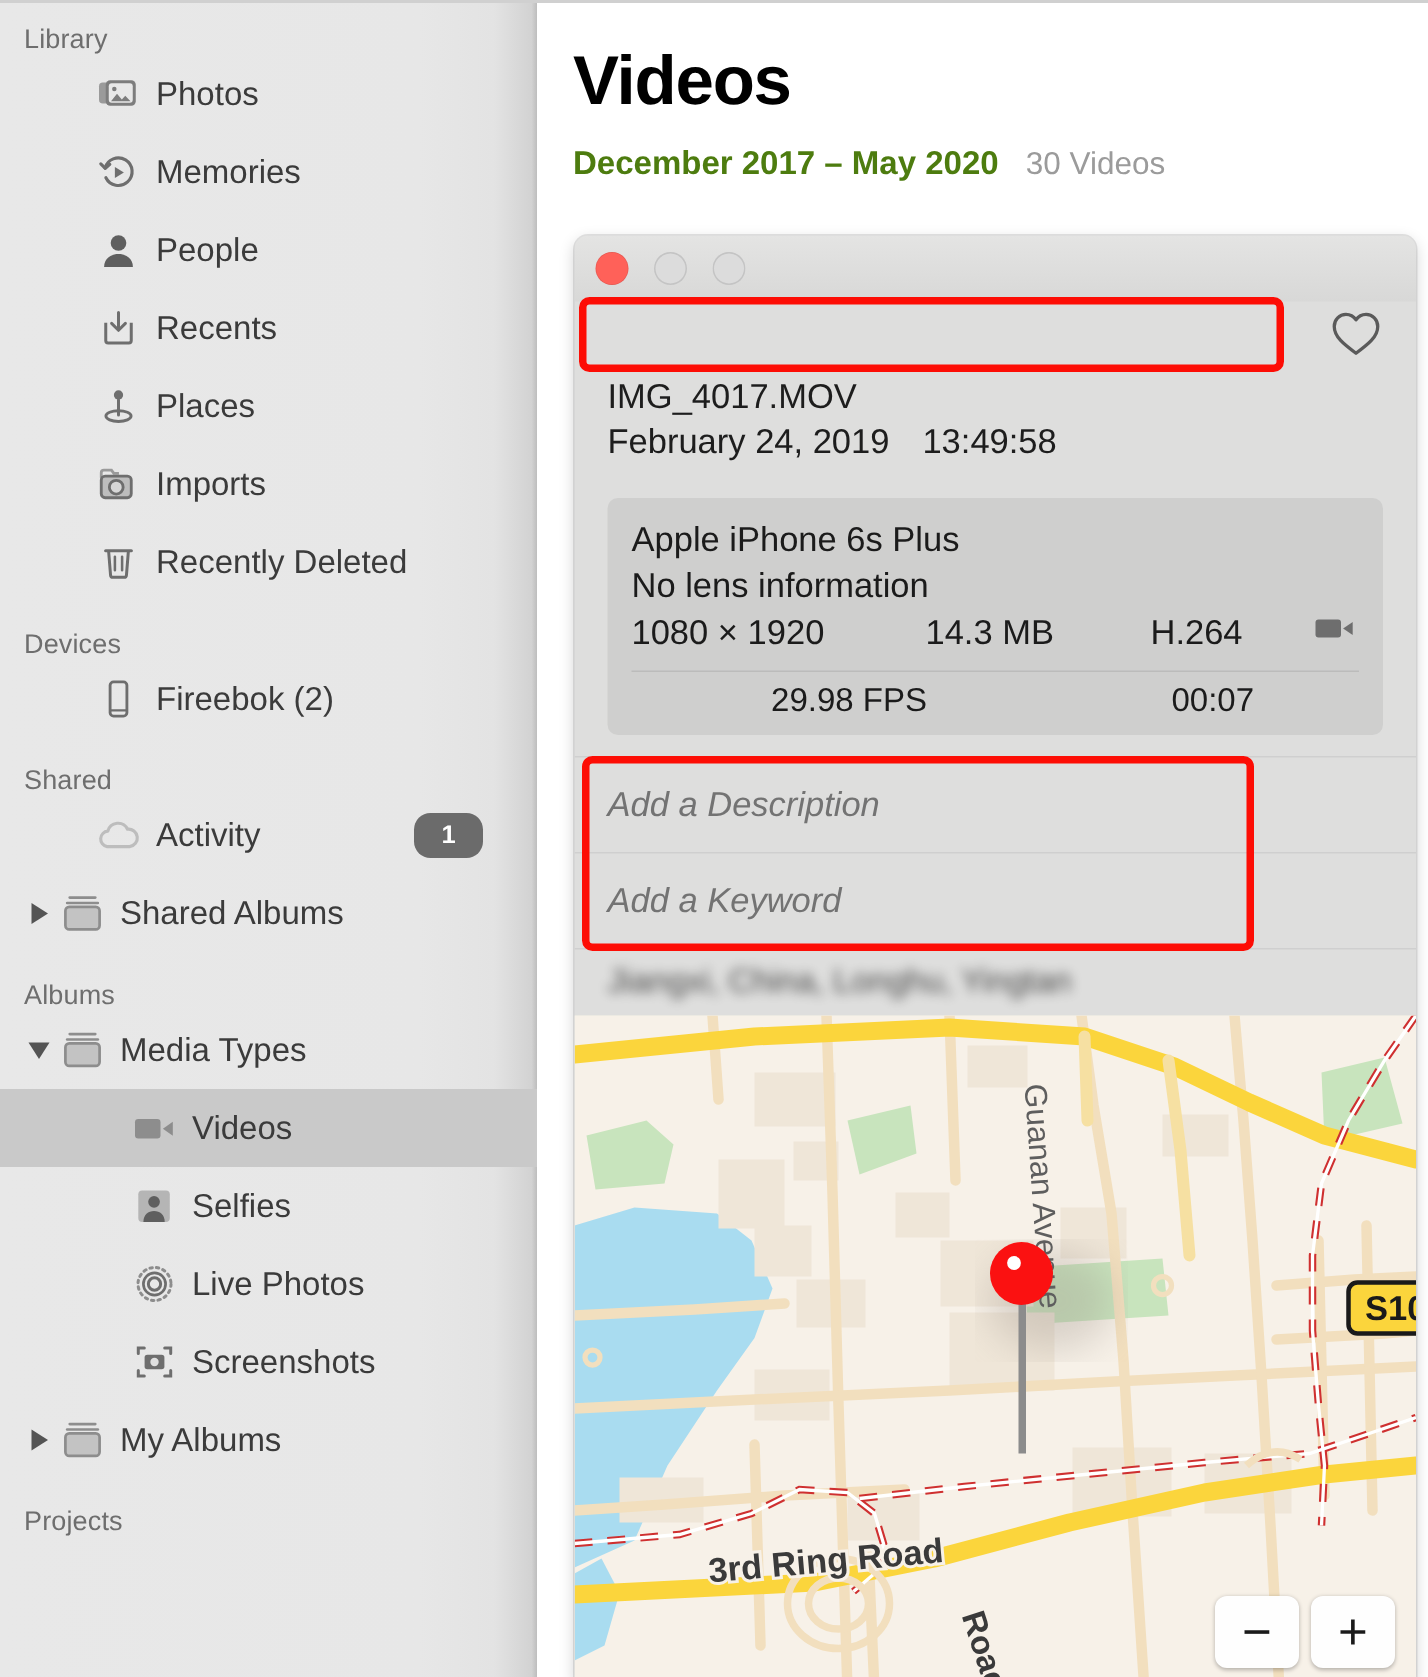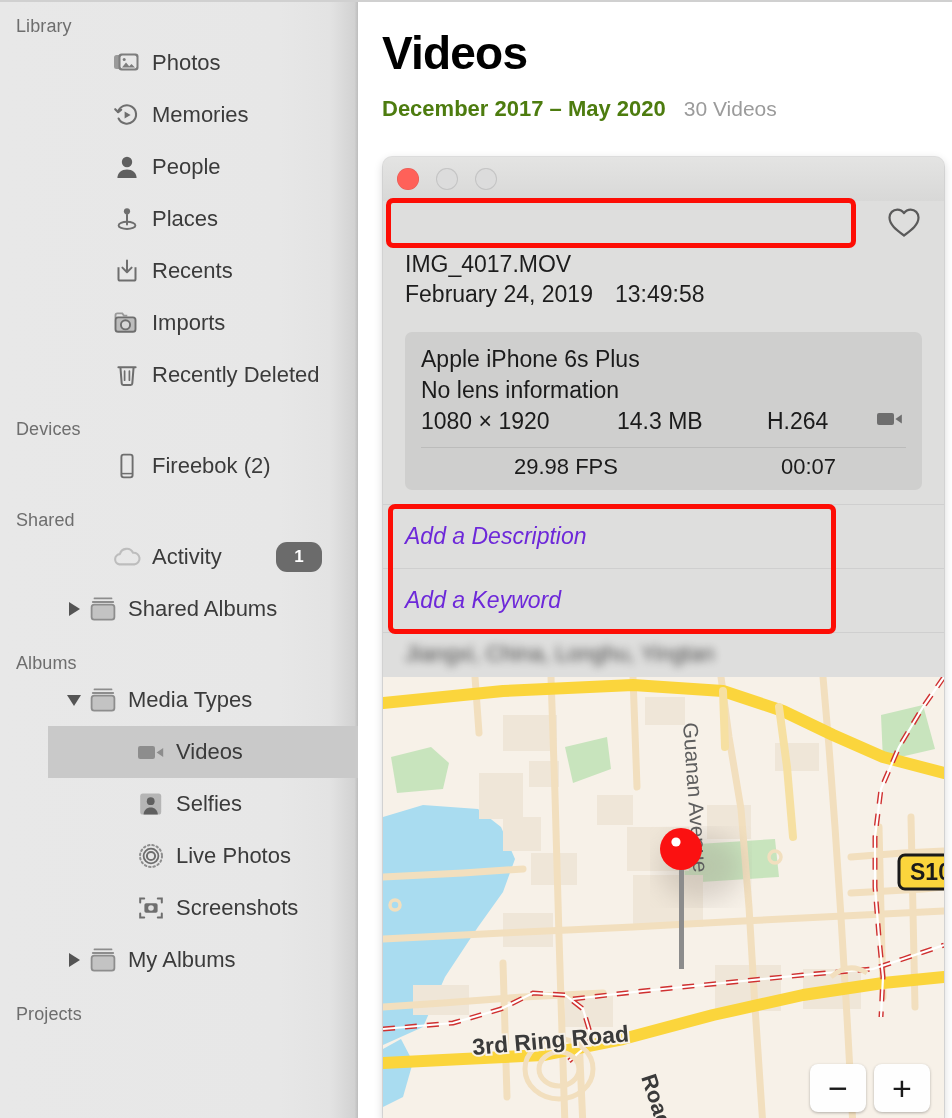--- a/index.html
+++ b/index.html
@@ -18,21 +18,21 @@
     background: linear-gradient(to right, #e8e8e8 0%, #e7e7e7 78%, #e3e3e3 92%, #d2d2d2 99%, #bdbdbd 100%);
     border-top: 2px solid #d0d0d0;
     overflow: hidden;
   }
   .section-head {
     font-size: 18px; color: #6e6e6e; font-weight: 400;
     padding-left: 16px; letter-spacing: .1px;
   }
   .nav-row {
     display: flex; align-items: center;
-    height: 52px; padding-left: 14px; position: relative; margin-left: 48px;
+    height: 52px; padding-left: 14px; position: relative;
   }
   .nav-row .disc { width: 24px; flex: 0 0 24px; display:flex; align-items:center; justify-content:center; }
   .nav-row .ico  { width: 34px; flex: 0 0 34px; display:flex; align-items:center; justify-content:center; }
   .nav-row .lbl  { font-size: 22px; color: #3b3b3b; margin-left: 8px; white-space: nowrap; }
   .nav-row.selected { background: #c9c9c9; }
   .indent-1 .ico { margin-left: 24px; }
   .indent-2 .ico { margin-left: 48px; }
   .badge {
     position: absolute; right: 36px; top: 50%; transform: translateY(-50%);
     background: #6b6b6b; color: #fff; font-size: 17px; font-weight: 600;
@@ -118,21 +118,21 @@
   #meta-divider { height: 1px; background: #bcbcbb; margin: 10px 0 6px 0; }
   #meta-bottom { display: flex; font-size: 22px; color: #1b1b1b; }
   #meta-bottom .b1 { width: 290px; text-align: center; }
   #meta-bottom .b2 { flex: 1; text-align: center; }
 
   
   #desc-wrap { position: relative; margin-top: 14px; }
   .field-row {
     height: 64px; display: flex; align-items: center;
     padding-left: 22px;
-    font-size: 23px; font-style: italic; color: #6d28d9;
+    font-size: 23px; font-style: italic; color: #737373;
     border-top: 1px solid #cfcfcf;
   }
   #redbox-desc { left: 5px; top: 0px; width: 448px; height: 130px; }
 
   #location-line {
     height: 44px; display: flex; align-items: center; padding-left: 22px;
     border-top: 1px solid #cfcfcf;
   }
   #location-blur {
     font-size: 22px; color: #2b2b2b;
@@ -198,37 +198,37 @@
             <path d="M3.4 24c0-5.3 4.3-8.6 9.6-8.6S22.6 18.7 22.6 24z" fill="#5f5f5f"></path>
           </svg>
       </span>
       <span class="lbl">People</span>
     </div>
 
     <div class="nav-row indent-1">
       <span class="disc"></span>
       <span class="ico">
         <svg width="26" height="26" viewBox="0 0 26 26">
+            <path d="M4.5 9.2V21a1.6 1.6 0 0 0 1.6 1.6h13.8A1.6 1.6 0 0 0 21.5 21V9.2" fill="none" stroke="#6e6e6e" stroke-width="2"></path>
+            <path d="M13 2.4v11.4M8.4 9.6L13 14.2l4.6-4.6" fill="none" stroke="#6e6e6e" stroke-width="2" stroke-linecap="round" stroke-linejoin="round"></path>
+          </svg>
+      </span>
+      <span class="lbl">Recents</span>
+    </div>
+
+    <div class="nav-row indent-1">
+      <span class="disc"></span>
+      <span class="ico">
+        <svg width="26" height="26" viewBox="0 0 26 26">
             <circle cx="13" cy="5.3" r="3.1" fill="#6e6e6e"></circle>
             <path d="M13 8.4v10.2" stroke="#6e6e6e" stroke-width="2" stroke-linecap="round"></path>
             <ellipse cx="13" cy="19.4" rx="8.4" ry="3.6" fill="none" stroke="#6e6e6e" stroke-width="1.9"></ellipse>
           </svg>
       </span>
       <span class="lbl">Places</span>
-    </div>
-
-    <div class="nav-row indent-1">
-      <span class="disc"></span>
-      <span class="ico">
-        <svg width="26" height="26" viewBox="0 0 26 26">
-            <path d="M4.5 9.2V21a1.6 1.6 0 0 0 1.6 1.6h13.8A1.6 1.6 0 0 0 21.5 21V9.2" fill="none" stroke="#6e6e6e" stroke-width="2"></path>
-            <path d="M13 2.4v11.4M8.4 9.6L13 14.2l4.6-4.6" fill="none" stroke="#6e6e6e" stroke-width="2" stroke-linecap="round" stroke-linejoin="round"></path>
-          </svg>
-      </span>
-      <span class="lbl">Recents</span>
     </div>
 
     <div class="nav-row indent-1">
       <span class="disc"></span>
       <span class="ico">
         <svg width="28" height="26" viewBox="0 0 28 26">
             <path d="M2.5 8.5V5.2c0-1 .8-1.8 1.8-1.8h5l1.6 2.2h3.4" fill="none" stroke="#9a9a9a" stroke-width="1.9"></path>
             <rect x="2.5" y="7.4" width="20" height="14.4" rx="2.6" fill="#bdbdbd" stroke="#6e6e6e" stroke-width="1.9"></rect>
             <circle cx="12.5" cy="14.8" r="4.6" fill="#d7d7d7" stroke="#6e6e6e" stroke-width="1.9"></circle>
           </svg>

